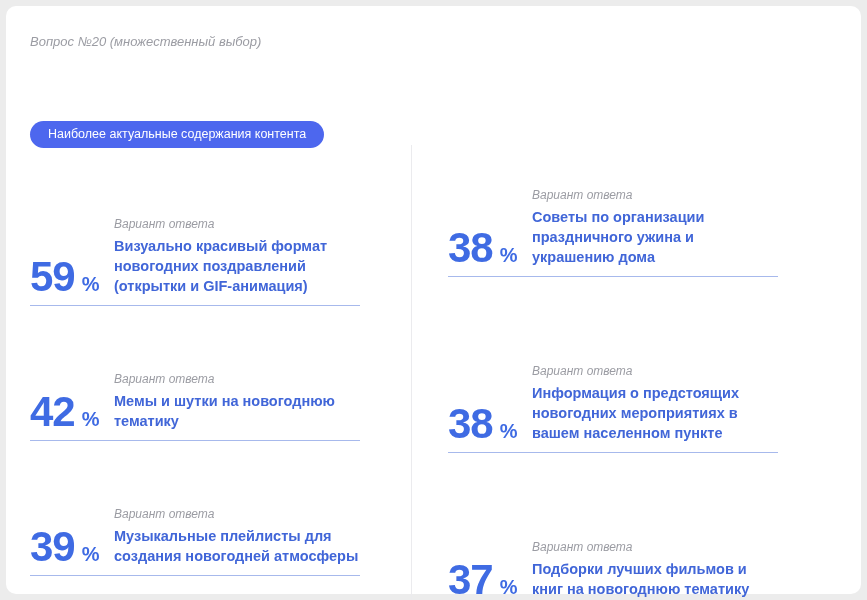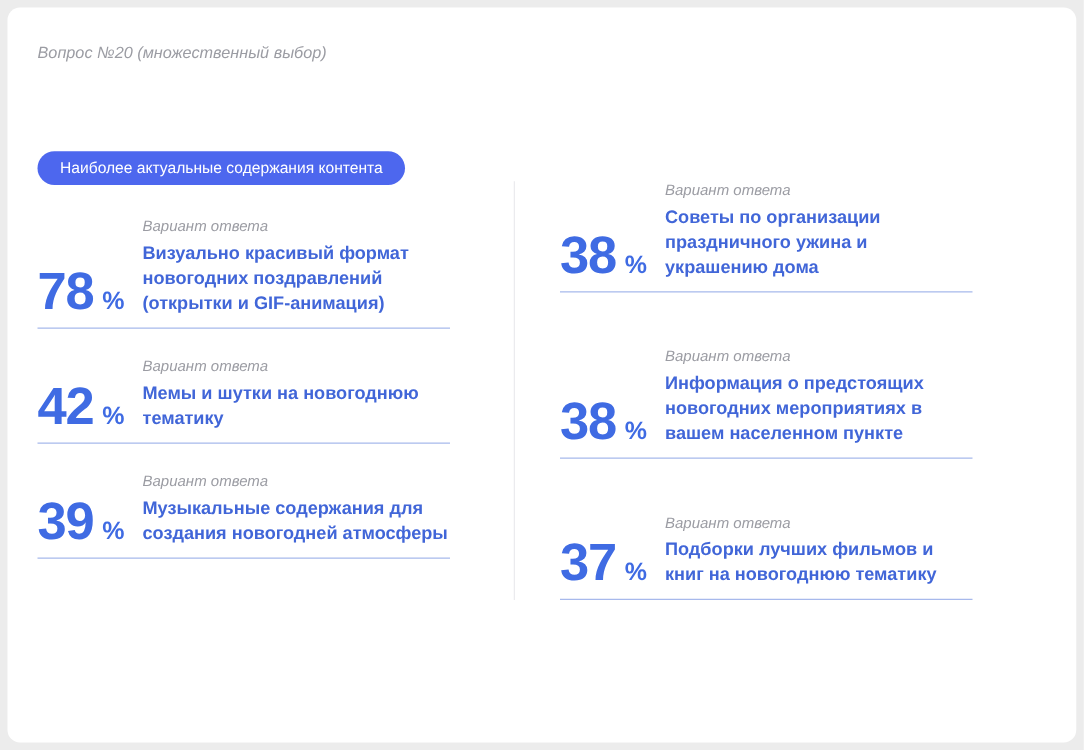--- a/index.html
+++ b/index.html
@@ -100,20 +100,21 @@
     font-size:20px;
     font-weight:bold;
     margin-left:7px;
   }
   .txt{flex:1;min-width:0;}
   .lbl{
     font-size:12px;
     font-style:italic;
     color:var(--label-gray);
     margin-bottom:5px;
+    margin-top:43px;
   }
   .ans{
     font-size:14.5px;
     font-weight:bold;
     line-height:1.38;
     color:var(--text-blue);
   }
 </style>
 </head>
 <body>
@@ -124,21 +125,21 @@
 
   <div class="content">
 
     <div class="col-left">
       <span class="badge">Наиболее актуальные содержания контента</span>
 
       <div class="items">
 
         <div class="item">
           <div class="num">
-            <span class="val">78</span>
+            <span class="val">59</span>
             <span class="unit">%</span>
           </div>
           <div class="txt">
             <div class="lbl">Вариант ответа</div>
             <div class="ans">Визуально красивый формат новогодних поздравлений (открытки и GIF-анимация)</div>
           </div>
         </div>
 
         <div class="item">
           <div class="num">
@@ -151,21 +152,21 @@
           </div>
         </div>
 
         <div class="item">
           <div class="num">
             <span class="val">39</span>
             <span class="unit">%</span>
           </div>
           <div class="txt">
             <div class="lbl">Вариант ответа</div>
-            <div class="ans">Музыкальные содержания для создания новогодней атмосферы</div>
+            <div class="ans">Музыкальные плейлисты для создания новогодней атмосферы</div>
           </div>
         </div>
 
       </div>
     </div>
 
     <div class="col-right">
 
       <div class="item">
         <div class="num">

